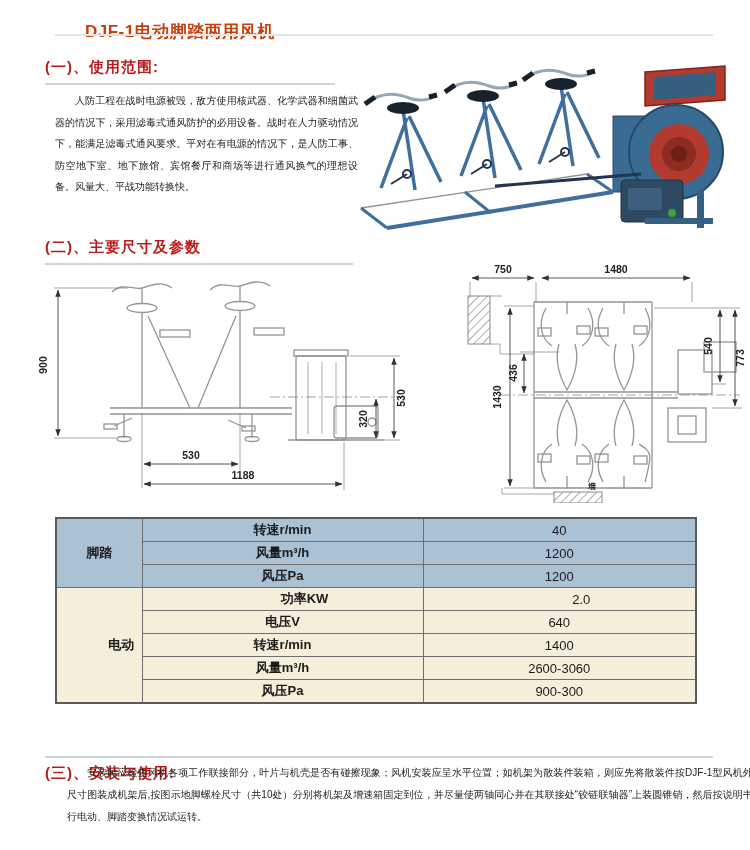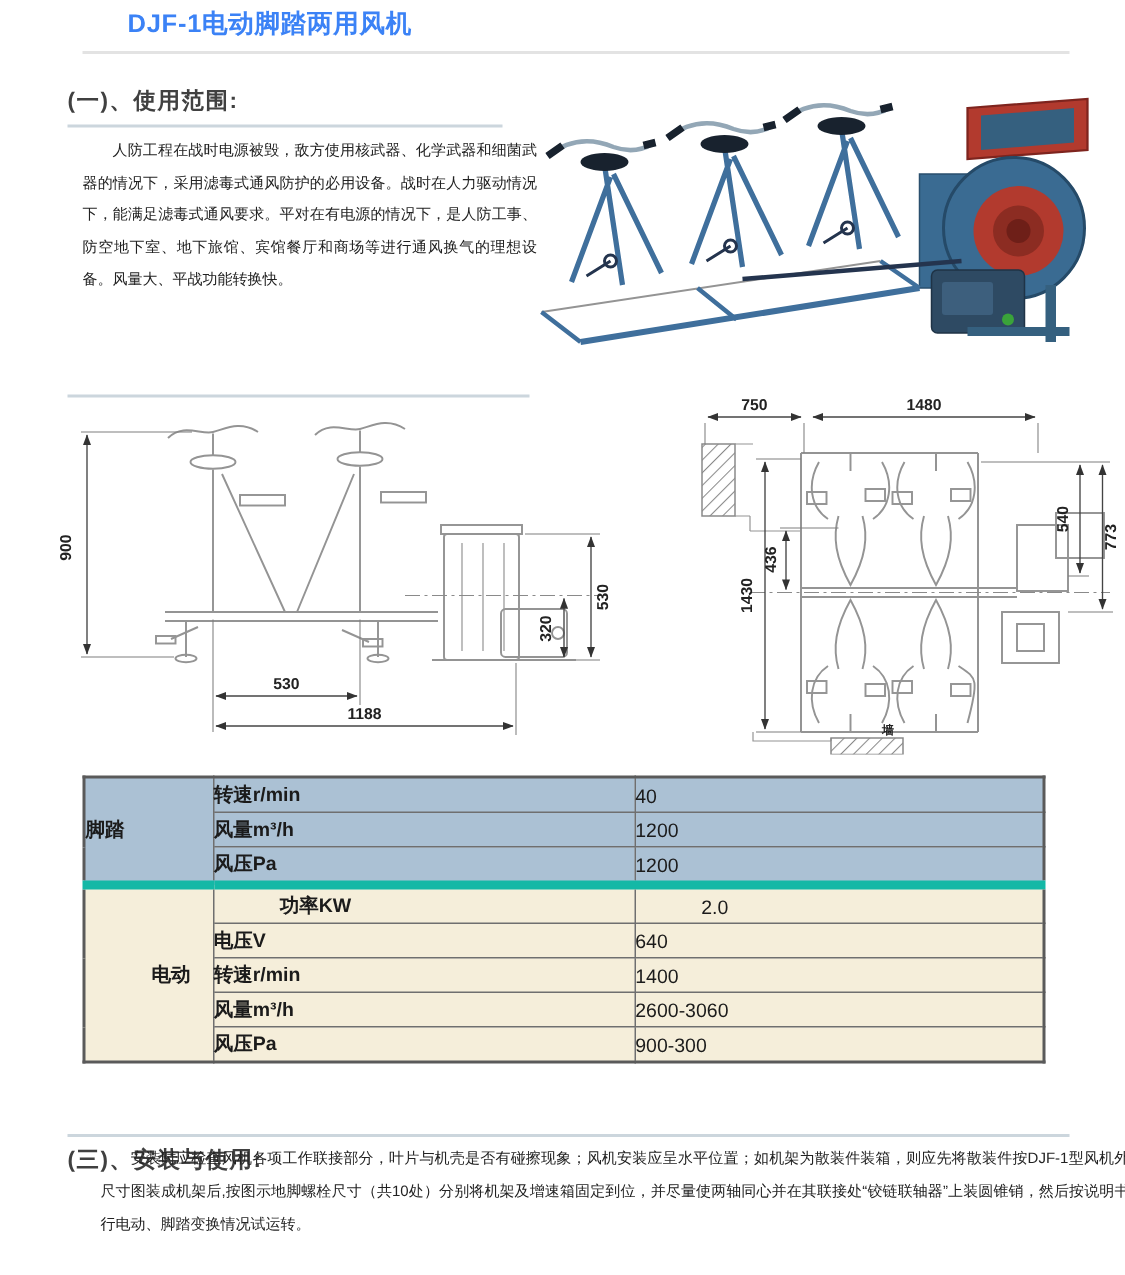--- a/index.html
+++ b/index.html
@@ -1,39 +1,39 @@
 <!DOCTYPE html>
 <html><head>
 <meta charset="utf-8">
 <style>
   html,body{margin:0;padding:0;background:#ffffff;}
   #page{position:relative;width:750px;height:850px;background:#ffffff;overflow:hidden;
         font-family:"Liberation Sans","DejaVu Sans",sans-serif;}
-  .title{position:absolute;left:85px;top:4px;font-size:17px;font-weight:bold;
-         color:#3b82f6;letter-spacing:.5px;}
+  .title{position:absolute;left:85px;top:20px;font-size:17px;font-weight:bold;
+         color:#c2410c;letter-spacing:.5px;}
   .rule{position:absolute;left:55px;top:34px;width:658px;height:2px;background:#e3e3e3;}
-  .sec-h{position:absolute;font-size:15px;font-weight:bold;color:#404040;letter-spacing:1px;margin:0;}
+  .sec-h{position:absolute;font-size:15px;font-weight:bold;color:#b91c1c;letter-spacing:1px;margin:0;}
   .sec-u{position:absolute;height:2px;background:#ccd6dd;}
   #s1h{left:45px;top:58px;} #s1u{left:45px;top:83px;width:290px;}
   #s2h{left:45px;top:238px;} #s2u{left:45px;top:263px;width:308px;}
   #s3h{left:45px;top:764px;} #s3u{left:45px;top:756px;width:668px;}
   .para{position:absolute;font-size:10px;line-height:21.5px;color:#222;
         text-align:justify;text-indent:2em;margin:0;}
   #p1{left:55px;top:90px;width:303px;}
   #p3{left:44px;top:762px;width:696px;line-height:22px;margin-left:23px;}
   #photo{position:absolute;left:345px;top:58px;}
   #dwgL{position:absolute;left:32px;top:268px;}
   #dwgR{position:absolute;left:442px;top:256px;}
   table.spec{position:absolute;left:55px;top:517px;width:640px;border-collapse:collapse;
              table-layout:fixed;font-size:13px;color:#1b1b1b;border:2px solid #5a5a5a;}
-  .spec td{border:1px solid #6f6f6f;height:22px;padding:0;}
+  .spec td{border:1px solid #6f6f6f;height:22px;text-align:center;padding:0;}
   .spec .p,.spec .g{font-weight:bold;}
   tr.blue td{background:#abc1d4;}
   tr.cream td{background:#f5eeda;}
-  tr.gsep td{border-top:6px solid #14b8a6;padding-left:44px;}
+  tr.gsep td{border-top:1px solid #14b8a6;padding-left:44px;}
   
   .mk{stroke:#949494;stroke-width:1.3;fill:none;}
   .mkt{stroke:#949494;stroke-width:.8;fill:none;}
   .dl{stroke:#444;stroke-width:.9;fill:none;}
   .xl{stroke:#7f7f7f;stroke-width:.7;fill:none;}
   .cl{stroke:#8a8a8a;stroke-width:.8;fill:none;stroke-dasharray:10 3 2 3;}
   .dim-text{font:bold 10.5px "Liberation Sans","DejaVu Sans",sans-serif;fill:#222;text-anchor:middle;}
   .wall-text{font:bold 8px "Liberation Sans","DejaVu Sans",sans-serif;fill:#222;text-anchor:middle;}
 </style>
 </head>
@@ -94,20 +94,21 @@
       <path d="M178,22 q20,-16 44,-6 q14,5 26,-2"></path>
     </g>
     <g stroke="#18222e" stroke-width="5" fill="none">
       <path d="M20,46 l10,-7 M100,34 l10,-7 M178,22 l10,-7"></path>
       <path d="M84,39 l8,-2 M164,27 l8,-2 M242,15 l8,-2"></path>
     </g>
 
     <path d="M150,128 L296,116" stroke="#24344e" stroke-width="3" fill="none"></path>
   </svg>
 
+  <div class="sec-h" id="s2h">(二)、主要尺寸及参数</div>
   <div class="sec-u" id="s2u"></div>
 
   <svg id="dwgL" width="380" height="232" viewBox="0 0 380 232">
     <defs>
       <marker id="arA" viewBox="0 0 8 6" refX="7.5" refY="3" markerWidth="8" markerHeight="6" orient="auto-start-reverse">
         <path d="M0,0 L8,3 L0,6 z" fill="#333"></path>
       </marker>
     </defs>
 
     <g class="mk">

